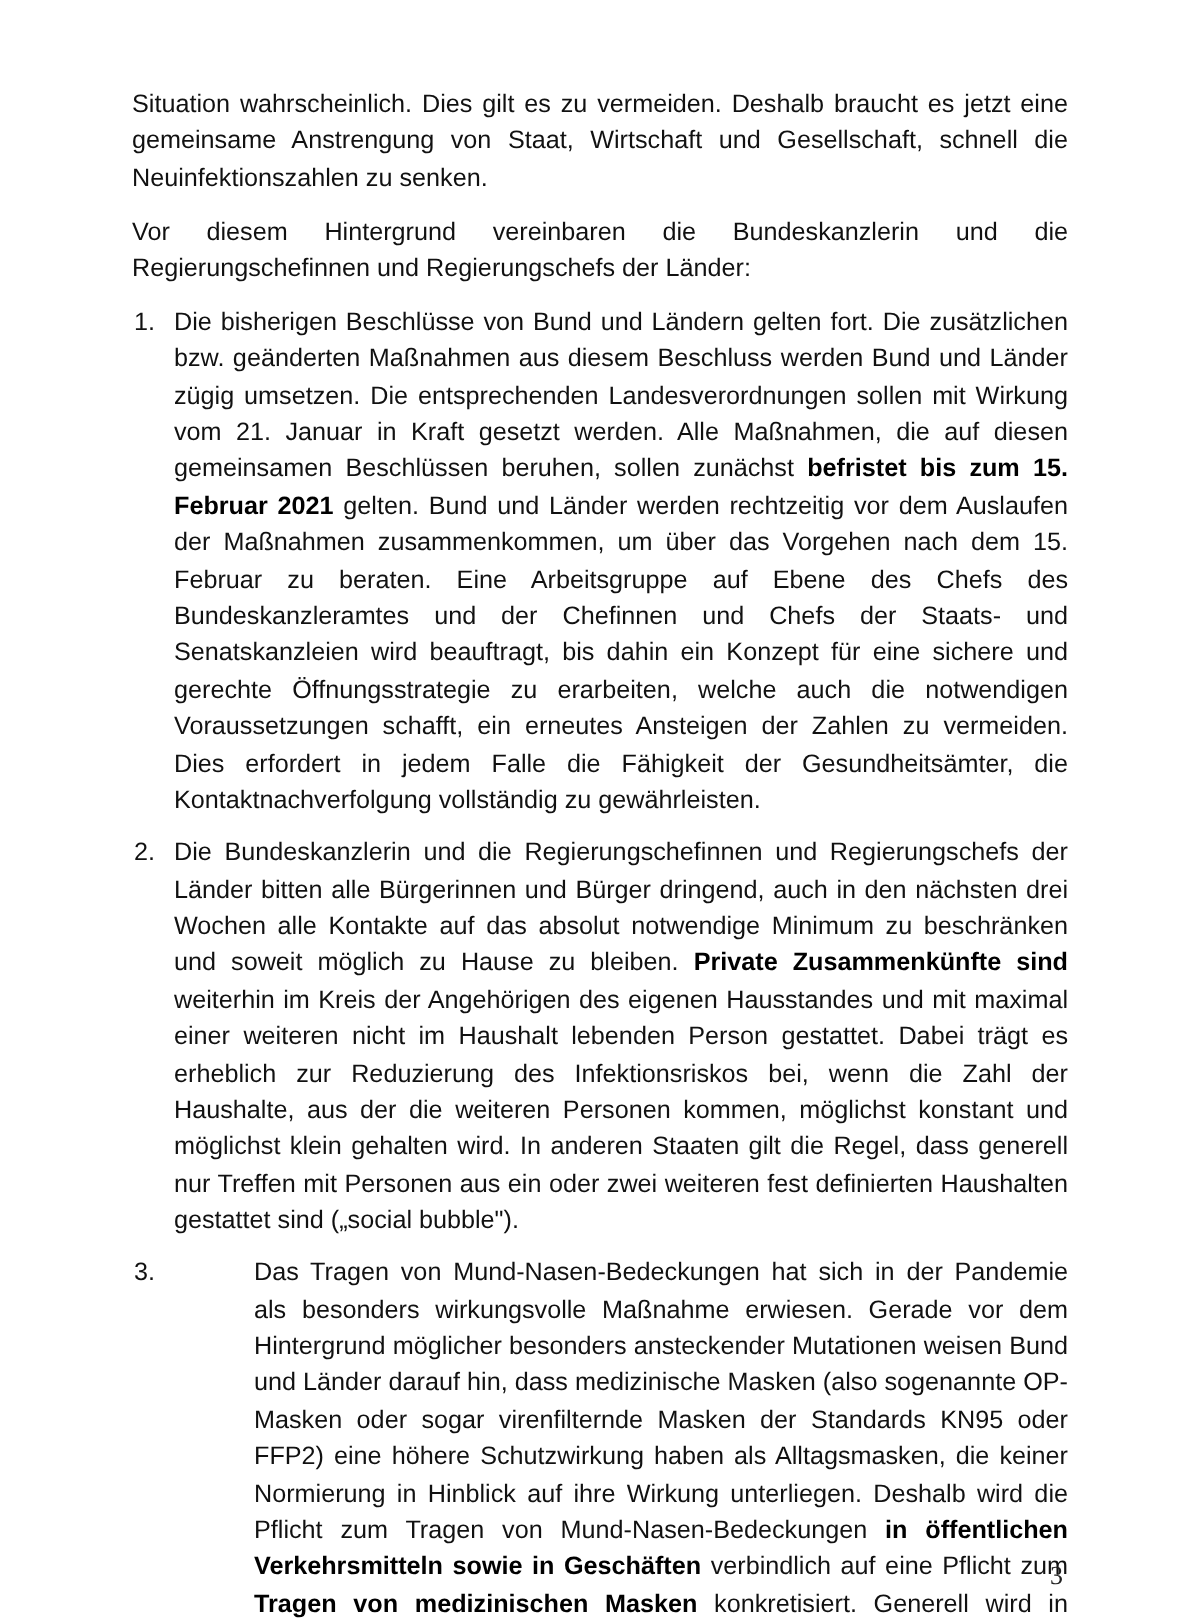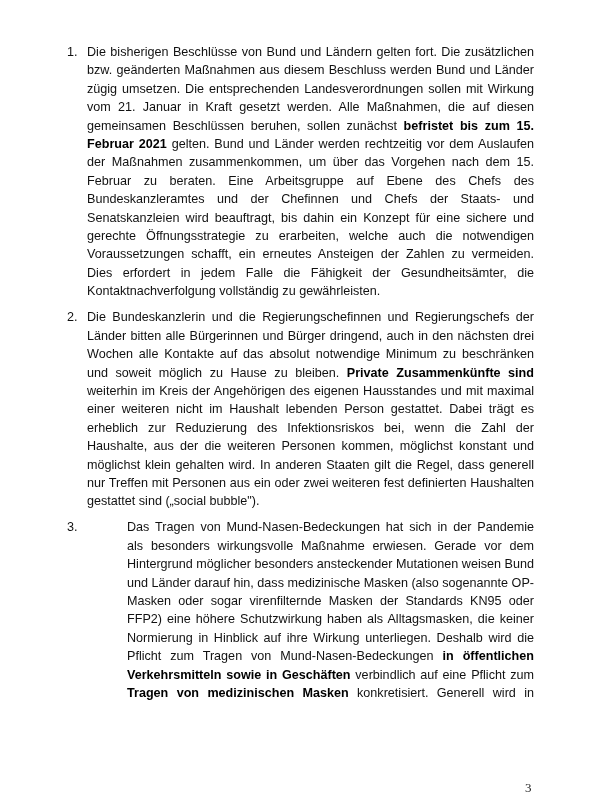--- a/index.html
+++ b/index.html
@@ -72,20 +72,22 @@
     font-size: 13px;
     color: #222222;
   }
 </style>
 </head>
 <body>
 
 <div class="page">
   <div class="content">
 
+    <p class="para">Situation wahrscheinlich. Dies gilt es zu vermeiden. Deshalb braucht es jetzt eine gemeinsame Anstrengung von Staat, Wirtschaft und Gesellschaft, schnell die Neuinfektionszahlen zu senken.</p>
+    <p class="para">Vor diesem Hintergrund vereinbaren die Bundeskanzlerin und die Regierungschefinnen und Regierungschefs der Länder:</p>
 
     <ol class="list">
       <li class="list-item">
         <span class="num">1.</span>
         <span class="item-text"><span>Die bisherigen Beschlüsse von Bund und Ländern gelten fort. Die zusätzlichen bzw. geänderten Maßnahmen aus diesem Beschluss werden Bund und Länder zügig umsetzen. Die entsprechenden Landesverordnungen sollen mit Wirkung vom 21. Januar in Kraft gesetzt werden. Alle Maßnahmen, die auf diesen gemeinsamen Beschlüssen beruhen, sollen zunächst </span><b>befristet bis zum 15. Februar 2021</b><span> gelten. Bund und Länder werden rechtzeitig vor dem Auslaufen der Maßnahmen zusammenkommen, um über das Vorgehen nach dem 15. Februar zu beraten. Eine Arbeitsgruppe auf Ebene des Chefs des Bundeskanzleramtes und der Chefinnen und Chefs der Staats- und Senatskanzleien wird beauftragt, bis dahin ein Konzept für eine sichere und gerechte Öffnungsstrategie zu erarbeiten, welche auch die notwendigen Voraussetzungen schafft, ein erneutes Ansteigen der Zahlen zu vermeiden. Dies erfordert in jedem Falle die Fähigkeit der Gesundheitsämter, die Kontaktnachverfolgung vollständig zu gewährleisten.</span></span>
       </li>
       <li class="list-item">
         <span class="num">2.</span>
         <span class="item-text"><span>Die Bundeskanzlerin und die Regierungschefinnen und Regierungschefs der Länder bitten alle Bürgerinnen und Bürger dringend, auch in den nächsten drei Wochen alle Kontakte auf das absolut notwendige Minimum zu beschränken und soweit möglich zu Hause zu bleiben. </span><b>Private Zusammenkünfte sind</b><span> weiterhin im Kreis der Angehörigen des eigenen Hausstandes und mit maximal einer weiteren nicht im Haushalt lebenden Person gestattet. Dabei trägt es erheblich zur Reduzierung des Infektionsriskos bei, wenn die Zahl der Haushalte, aus der die weiteren Personen kommen, möglichst konstant und möglichst klein gehalten wird. In anderen Staaten gilt die Regel, dass generell nur Treffen mit Personen aus ein oder zwei weiteren fest definierten Haushalten gestattet sind („social bubble").</span></span>
       </li>

